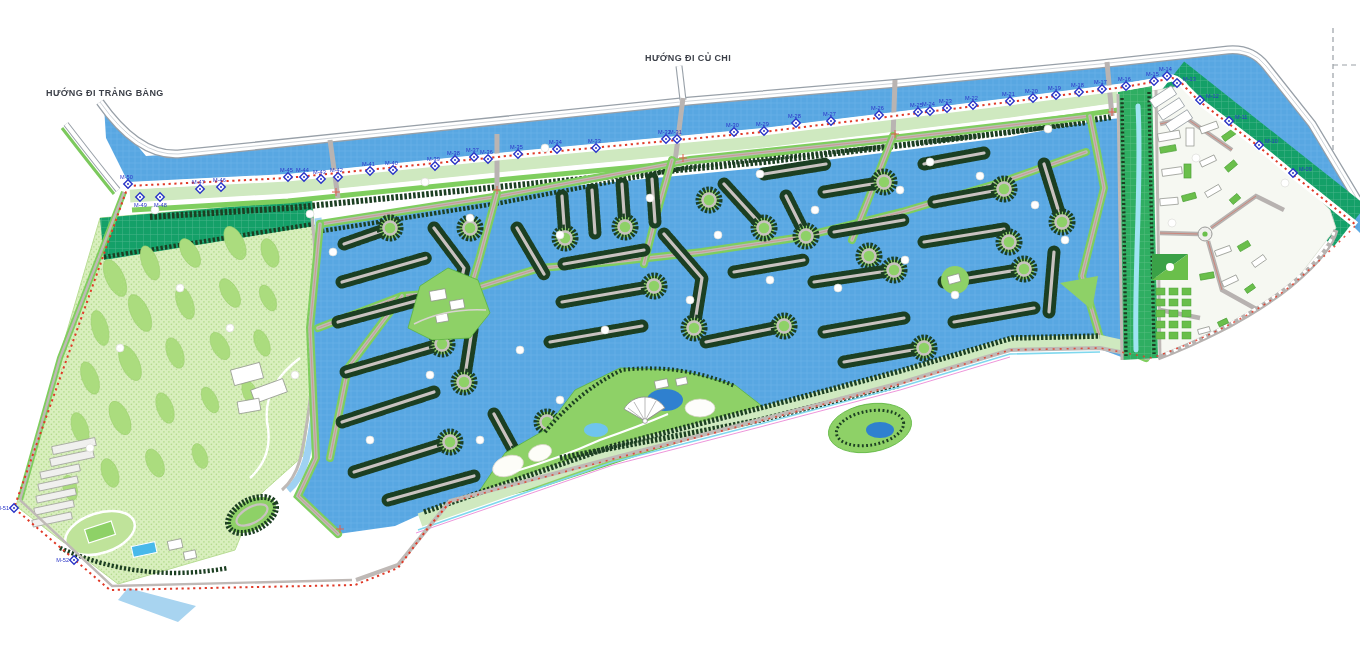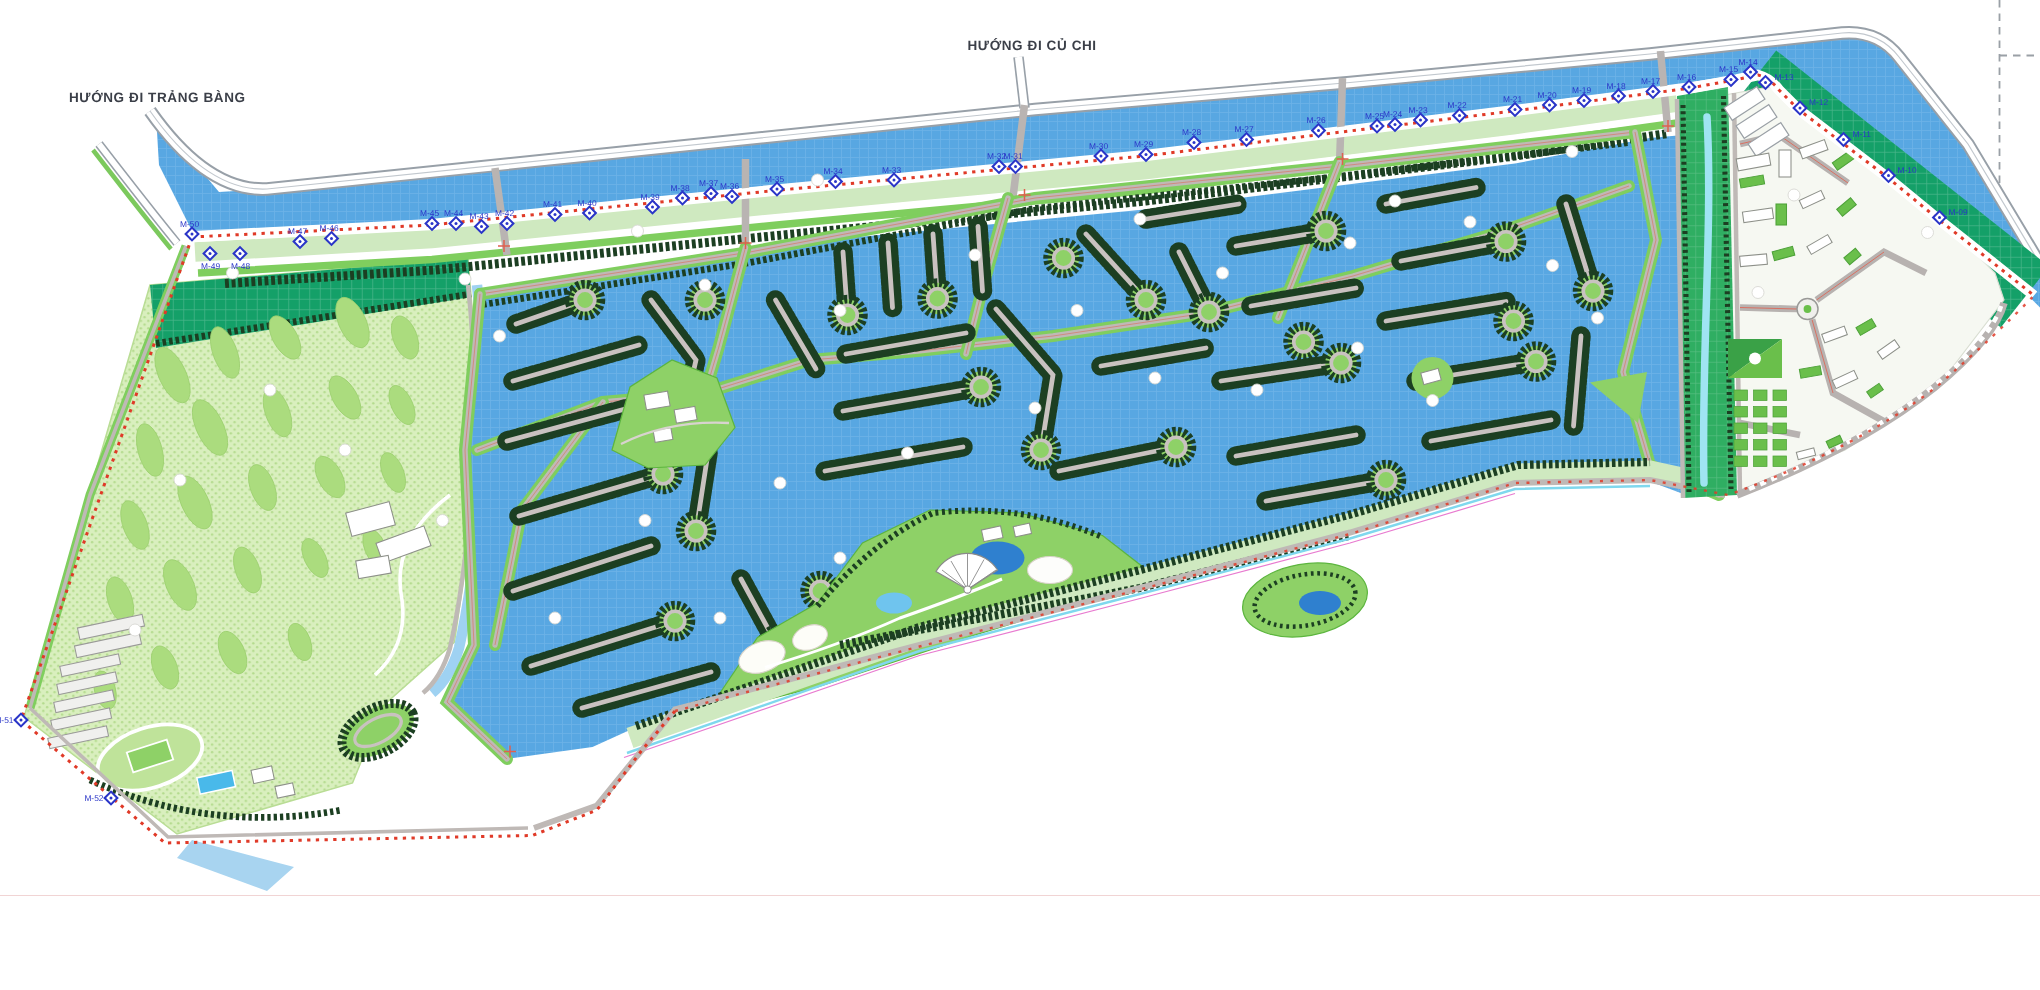--- a/index.html
+++ b/index.html
@@ -1,17 +1,17 @@
 <!DOCTYPE html>
 <html style="--water: #58a7e2; --wgrid: #79bbec; --tree: #1c3f22; --mblue: #2a35c8; --bred: #e03a28; --golf: #d9efbe; --teal: #14a068; --corr: #2fae62; --park: #8ed167; --pale: #cfe9c0; --verge: #7fce5e; --spine: #bfb9b6; --district: #f6f8f2; --bgreen: #6abf4b; --lake: #2f80cf; --stream: #9fe4f2; --sand: #fdfdf8;"><head>
 <meta charset="utf-8">
 <style>
   html,body{margin:0;padding:0;background:#ffffff;}
-  .stage{position:relative;width:1360px;height:597px;background:#b91c1c;overflow:hidden;
-         font-family:"Liberation Sans", sans-serif;}
+  .stage{position:relative;width:1360px;height:597px;background:#7dd3fc;overflow:hidden;
+         font-family:"Liberation Sans", sans-serif;margin-top:28px;}
   svg{display:block;}
   text{font-family:"Liberation Sans", sans-serif;}
   .dir-label{font-size:9px;font-weight:bold;fill:#3b3f48;letter-spacing:.4px;}
   .mk-label{font-size:5.6px;fill:var(--mblue);}
   .rd-case{stroke:#98a0a8;fill:none;}
   .rd-fill{stroke:#ffffff;fill:none;}
   .tree{stroke:var(--tree);fill:none;}
   .bldg{fill:#ffffff;stroke:#8d9089;stroke-width:.7;}
 </style>
 </head>

